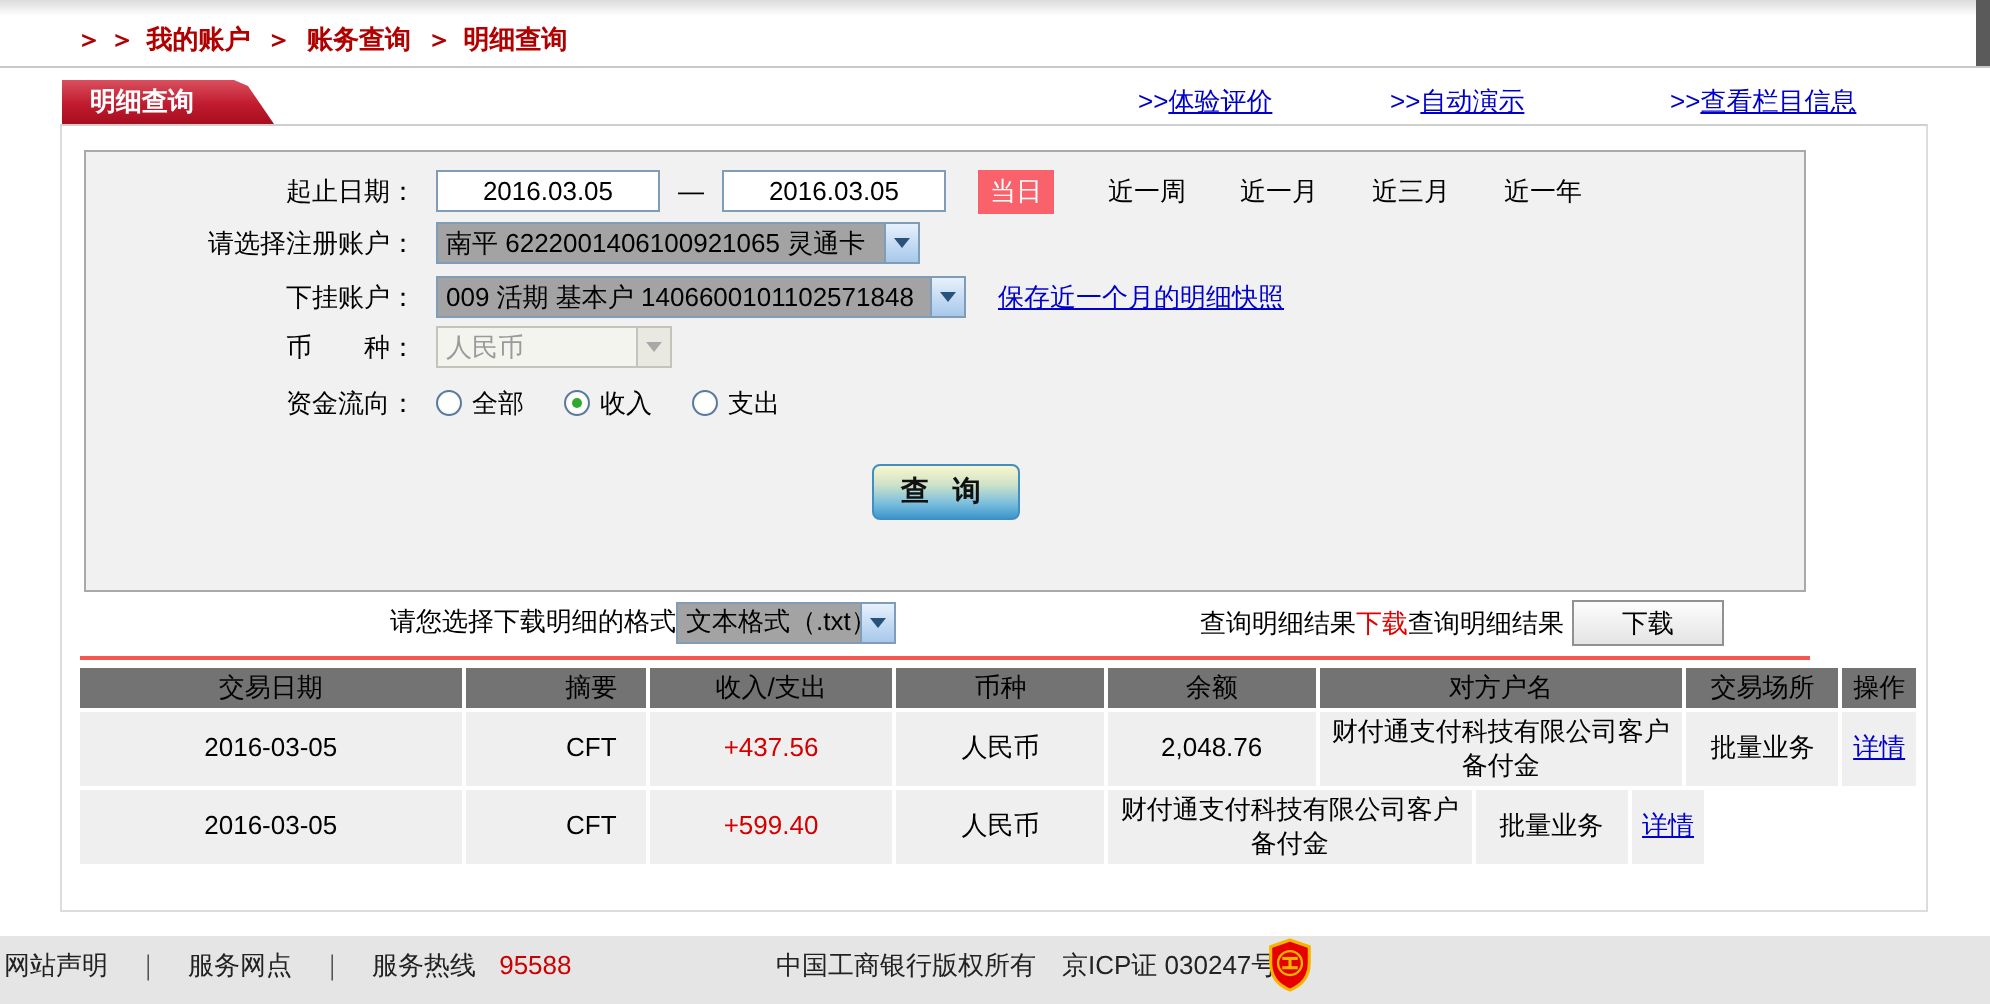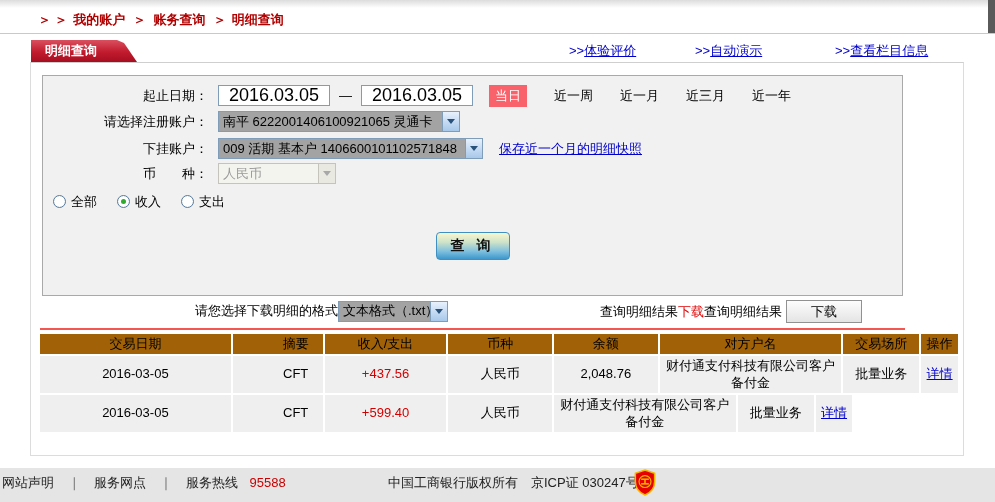--- a/index.html
+++ b/index.html
@@ -40,21 +40,21 @@
   
   .form-panel { position:absolute; left:42px; top:75px; width:861px; height:221px;
     background:#f1f1f1; border:1px solid #a9a9a9; }
   .frow { position:absolute; left:0; width:100%; height:23px; display:flex; align-items:center; }
   .frow .flabel { width:165px; text-align:right; flex:0 0 165px; }
   .fgap { width:10px; flex:0 0 10px; }
   .r1 { top:8px; } .r2 { top:34px; } .r3 { top:61px; } .r4 { top:86px; } .r5 { top:114px; }
   .rbtn { top:156px; height:28px; justify-content:center; }
 
   .date-input { width:112px; height:21px; border:1px solid #7f9db9; background:#fff;
-    text-align:center; font-size:18px; font-family:inherit; color:#000; }
+    text-align:center; font-size:13px; font-family:inherit; color:#000; }
   .date-dash { margin:0 9px; }
   .today-badge { margin-left:16px; width:38px; height:22px; background:var(--highlight-red,#f9616b);
     color:#fff; display:flex; align-items:center; justify-content:center; cursor:pointer; }
   .quick-range { margin-left:27px; cursor:pointer; }
 
   .xpselect { height:21px; border:1px solid #7f9db9; background:#a3a3a3; display:flex;
     align-items:center; overflow:hidden; cursor:pointer; }
   .sel-text { flex:1; padding-left:4px; white-space:nowrap; overflow:hidden; }
   .dd-btn { width:17px; align-self:stretch; flex:0 0 17px; border-left:1px solid #7f9db9;
     background:linear-gradient(#e8f1fc,#c0d8f2 60%,#a8c8ea); display:flex; align-items:center; justify-content:center; }
@@ -87,21 +87,21 @@
 
   .red-divider { position:absolute; left:40px; top:328px; width:865px; height:2px;
     background:var(--divider-red,#f4574f); }
 
   
   .dtable { position:absolute; left:40px; top:334px; width:918px; }
   .trow { display:flex; margin-bottom:2px; }
   .tc { display:flex; align-items:center; justify-content:center; text-align:center;
     background:#efefef; border-right:2px solid #fff; padding:1px 2px; line-height:1.25; }
   .tc:last-child { border-right:none; }
-  .thead .tc { background:#a16207; height:20px; }
+  .thead .tc { background:#737373; height:20px; }
   .tbody .tc { height:37px; }
   .c0{width:21%;} .c1{width:10%;padding-left:38px;} .c2{width:13.5%;} .c3{width:11.5%;}
   .c4{width:11.5%;} .c5{width:20%;} .c6{width:8.5%;} .c7{width:4%;}
   .amount { color:var(--amount-red,#d40000); }
   .detail-link { color:var(--link-blue,#0000cc); text-decoration:underline; cursor:pointer; }
 
   
   .footer { position:absolute; left:0; right:0; top:468px; height:44px; background:#e5e5e5;
     border-bottom:3px solid var(--footer-line-blue,#3c72a8); }
   .footer-left { position:absolute; left:2px; top:0; line-height:30px; color:#222; }
@@ -180,20 +180,21 @@
     <span class="fgap"></span>
     <div class="xpselect disabled" style="width:118px">
       <span class="sel-text">人民币</span>
       <span class="dd-btn">
           <span class="dd-chevron"></span>
         </span>
     </div>
   </div>
 
   <div class="frow r5">
+    <span class="flabel">资金流向：</span>
     <span class="fgap"></span>
     <span class="radio-option">
       <span class="radio"></span>
       <span>全部</span>
     </span>
     <span class="radio-option">
       <span class="radio checked"></span>
       <span>收入</span>
     </span>
     <span class="radio-option">

